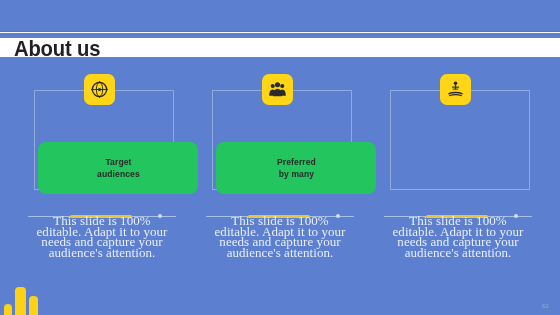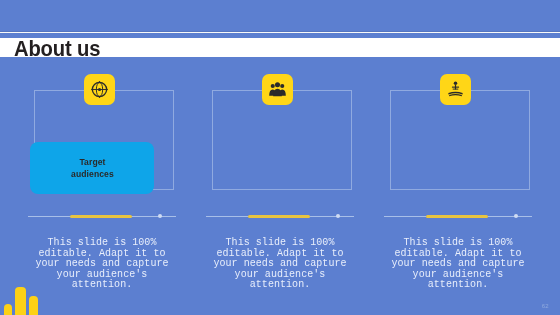--- a/index.html
+++ b/index.html
@@ -106,25 +106,25 @@
     align-items: center;
     justify-content: center;
   }
   .icon-tile svg {
     display: block;
   }
 
   
   .card {
     position: absolute;
-    left: 8px;
+    left: 16px;
     top: 82px;
-    width: 124px;
+    width: 160px;
     height: 52px;
-    background: #0ea5e9;
+    background: #22c55e;
     border-radius: 8px;
     display: flex;
     align-items: center;
     justify-content: center;
     text-align: center;
   }
   .card-label {
     font-family: "Liberation Sans Narrow", "Liberation Sans", sans-serif;
     font-size: 9px;
     font-weight: bold;
@@ -167,25 +167,25 @@
     width: 4px;
     height: 4px;
     border-radius: 50%;
     background: #cfdcf3;
   }
 
   
   .desc {
     position: absolute;
     left: 8px;
-    top: 178px;
+    top: 156px;
     width: 144px;
     text-align: center;
-    font-family: Liberation Mono, monospace;
-    font-size: 10px;
+    font-family: Liberation Serif, serif;
+    font-size: 13px;
     line-height: 10.5px;
     color: #e8eefb;
     letter-spacing: 0.05px;
   }
 
   
   .logo {
     position: absolute;
     left: 4px;
     bottom: 0px;
@@ -256,20 +256,24 @@
       <div class="icon-tile">
         <svg width="19" height="19" viewBox="0 0 24 24">
           <circle cx="6" cy="7.5" r="2.6" fill="#2a2a2a"></circle>
           <path d="M1.5 20 Q1.5 12 6 12 Q10.5 12 10.5 20 Z" fill="#2a2a2a"></path>
           <circle cx="18" cy="7.5" r="2.6" fill="#2a2a2a"></circle>
           <path d="M13.5 20 Q13.5 12 18 12 Q22.5 12 22.5 20 Z" fill="#2a2a2a"></path>
           <circle cx="12" cy="6" r="3.2" fill="#2a2a2a"></circle>
           <path d="M6.5 20.5 Q6.5 11 12 11 Q17.5 11 17.5 20.5 Z" fill="#2a2a2a"></path>
         </svg>
       </div>
+      <div class="card">
+        <div class="card-label">Preferred
+by many</div>
+      </div>
       <div class="connector">
         <div class="rail"></div>
         <div class="fill"></div>
         <div class="knob"></div>
       </div>
       <div class="desc">This slide is 100% editable. Adapt it to your needs and capture your audience's attention.</div>
     </div>
 
     <div class="column">
       <div class="frame"></div>

